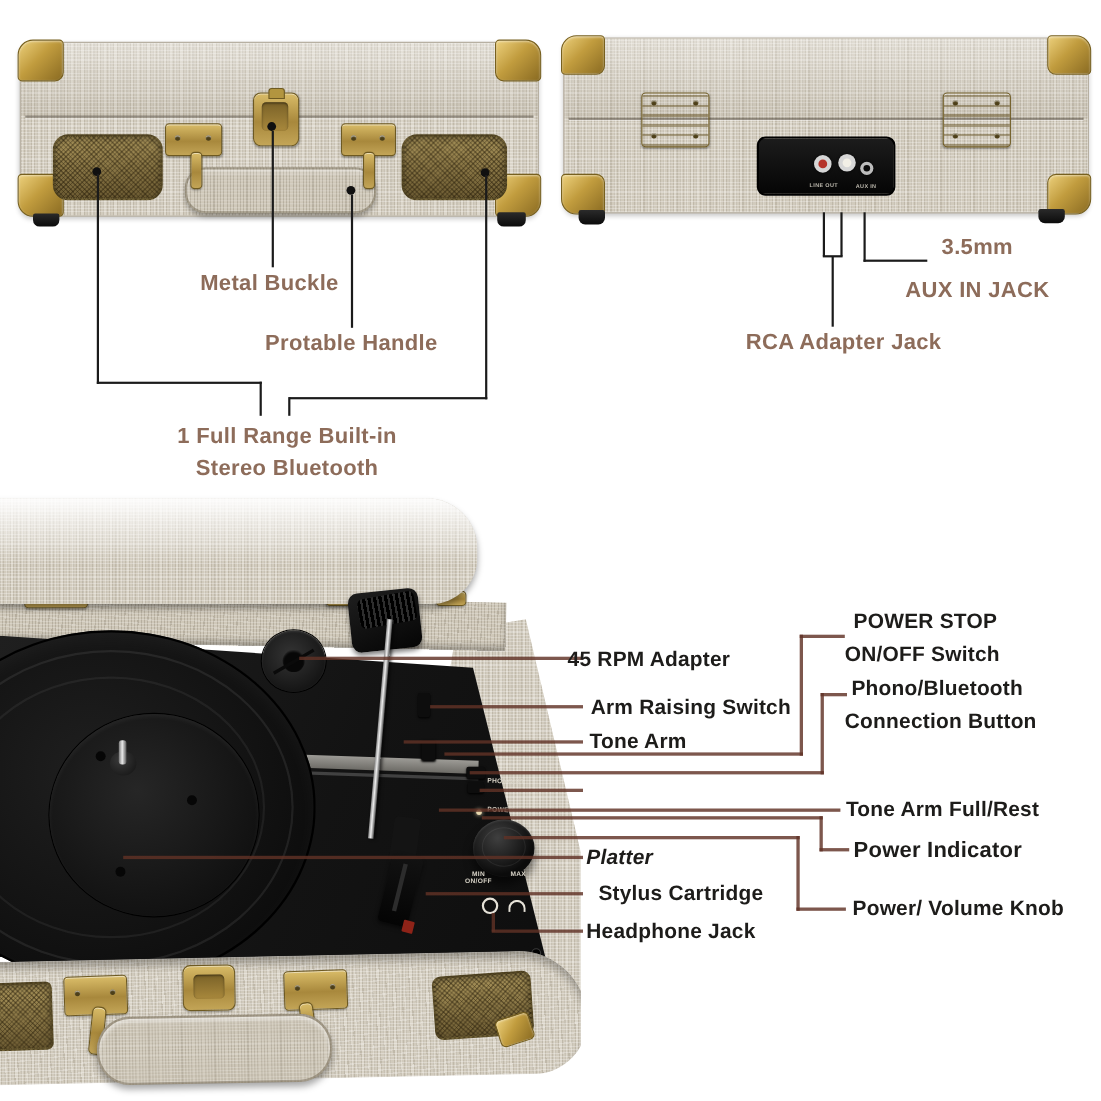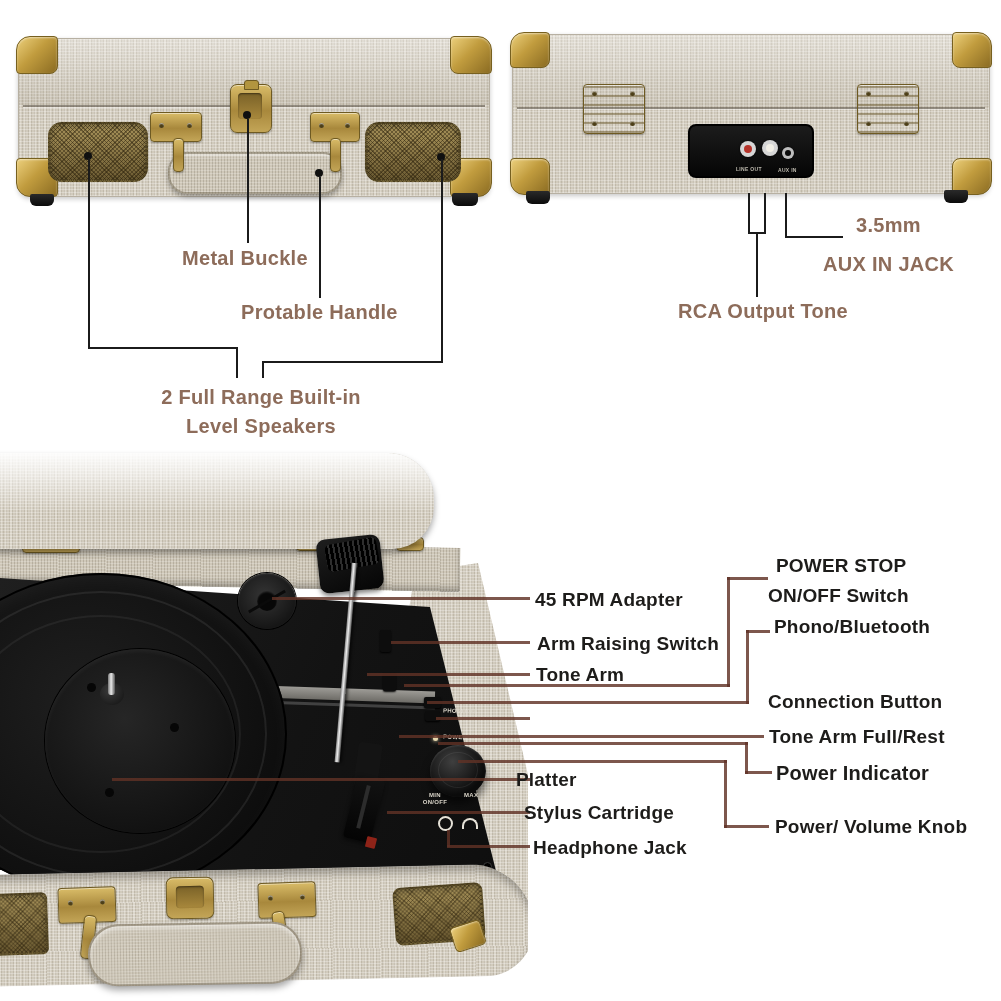--- a/index.html
+++ b/index.html
@@ -125,29 +125,29 @@
 
   <div class="dot" style="left:84px;top:152px;"></div>
   <div class="ln" style="left:88px;top:158px;width:2px;height:191px;"></div>
   <div class="ln" style="left:88px;top:347px;width:150px;height:2px;"></div>
   <div class="ln" style="left:236px;top:347px;width:2px;height:31px;"></div>
   <div class="dot" style="left:437px;top:153px;"></div>
   <div class="ln" style="left:441px;top:159px;width:2px;height:204px;"></div>
   <div class="ln" style="left:263px;top:361px;width:180px;height:2px;"></div>
   <div class="ln" style="left:262px;top:361px;width:2px;height:17px;"></div>
   <div class="lbl-brown" style="left:155px;top:383px;width:212px;text-align:center;line-height:29px;white-space:normal;">
-    <span>2 Full Range Built-in</span><br>
-    <span>Level Speakers</span>
+    <span>1 Full Range Built-in</span><br>
+    <span>Stereo Bluetooth</span>
   </div>
 
   <div class="ln" style="left:748px;top:193px;width:2px;height:40px;"></div>
   <div class="ln" style="left:764px;top:193px;width:2px;height:40px;"></div>
   <div class="ln" style="left:748px;top:232px;width:18px;height:2px;"></div>
   <div class="ln" style="left:756px;top:233px;width:2px;height:64px;"></div>
-  <div class="lbl-brown" style="left:678px;top:300px;">RCA Output Tone</div>
+  <div class="lbl-brown" style="left:678px;top:300px;">RCA Adapter Jack</div>
 
   <div class="ln" style="left:785px;top:193px;width:2px;height:45px;"></div>
   <div class="ln" style="left:785px;top:236px;width:58px;height:2px;"></div>
   <div class="lbl-brown" style="left:856px;top:214px;">3.5mm</div>
   <div class="lbl-brown" style="left:823px;top:253px;">AUX IN JACK</div>
 
   <div class="abs" style="left:0;top:445px;width:528px;height:556px;overflow:hidden;">
 
     <div class="abs fabric" style="left:0;top:0;width:528px;height:556px;clip-path:polygon(415px 128px,478px 118px,528px 330px,528px 470px,452px 450px,408px 170px);"></div>
 
@@ -247,27 +247,27 @@
   <div class="lnb" style="left:745px;top:742px;width:3px;height:32px;"></div>
   <div class="lnb" style="left:745px;top:771px;width:27px;height:3px;"></div>
   <div class="lnb" style="left:112px;top:778px;width:418px;height:3px;"></div>
   <div class="lnb" style="left:458px;top:760px;width:269px;height:3px;"></div>
   <div class="lnb" style="left:724px;top:760px;width:3px;height:68px;"></div>
   <div class="lnb" style="left:724px;top:825px;width:45px;height:3px;"></div>
   <div class="lnb" style="left:387px;top:811px;width:143px;height:3px;"></div>
   <div class="lnb" style="left:447px;top:830px;width:3px;height:17px;"></div>
   <div class="lnb" style="left:447px;top:845px;width:83px;height:3px;"></div>
 
-  <div class="lbl-black" style="left:535px;top:589px;">45 RPM Adapter</div>
+  <div class="lbl-black" style="left:516px;top:589px;">45 RPM Adapter</div>
   <div class="lbl-black" style="left:537px;top:633px;">Arm Raising Switch</div>
   <div class="lbl-black" style="left:536px;top:664px;">Tone Arm</div>
   <div class="lbl-black" style="left:776px;top:555px;">POWER STOP</div>
   <div class="lbl-black" style="left:768px;top:585px;">ON/OFF Switch</div>
   <div class="lbl-black" style="left:774px;top:616px;">Phono/Bluetooth</div>
-  <div class="lbl-black" style="left:768px;top:646px;margin-top:45px;">Connection Button</div>
+  <div class="lbl-black" style="left:768px;top:646px;">Connection Button</div>
   <div class="lbl-black" style="left:769px;top:726px;">Tone Arm Full/Rest</div>
   <div class="lbl-black" style="left:776px;top:762px;font-size:20px;">Power Indicator</div>
-  <div class="lbl-black" style="left:516px;top:769px;">Platter</div>
-  <div class="lbl-black" style="left:524px;top:802px;">Stylus Cartridge</div>
+  <div class="lbl-black" style="left:533px;top:769px;font-style:italic;">Platter</div>
+  <div class="lbl-black" style="left:544px;top:802px;">Stylus Cartridge</div>
   <div class="lbl-black" style="left:533px;top:837px;">Headphone Jack</div>
   <div class="lbl-black" style="left:775px;top:816px;">Power/ Volume Knob</div>
 
 </div>
 
 </body></html>

